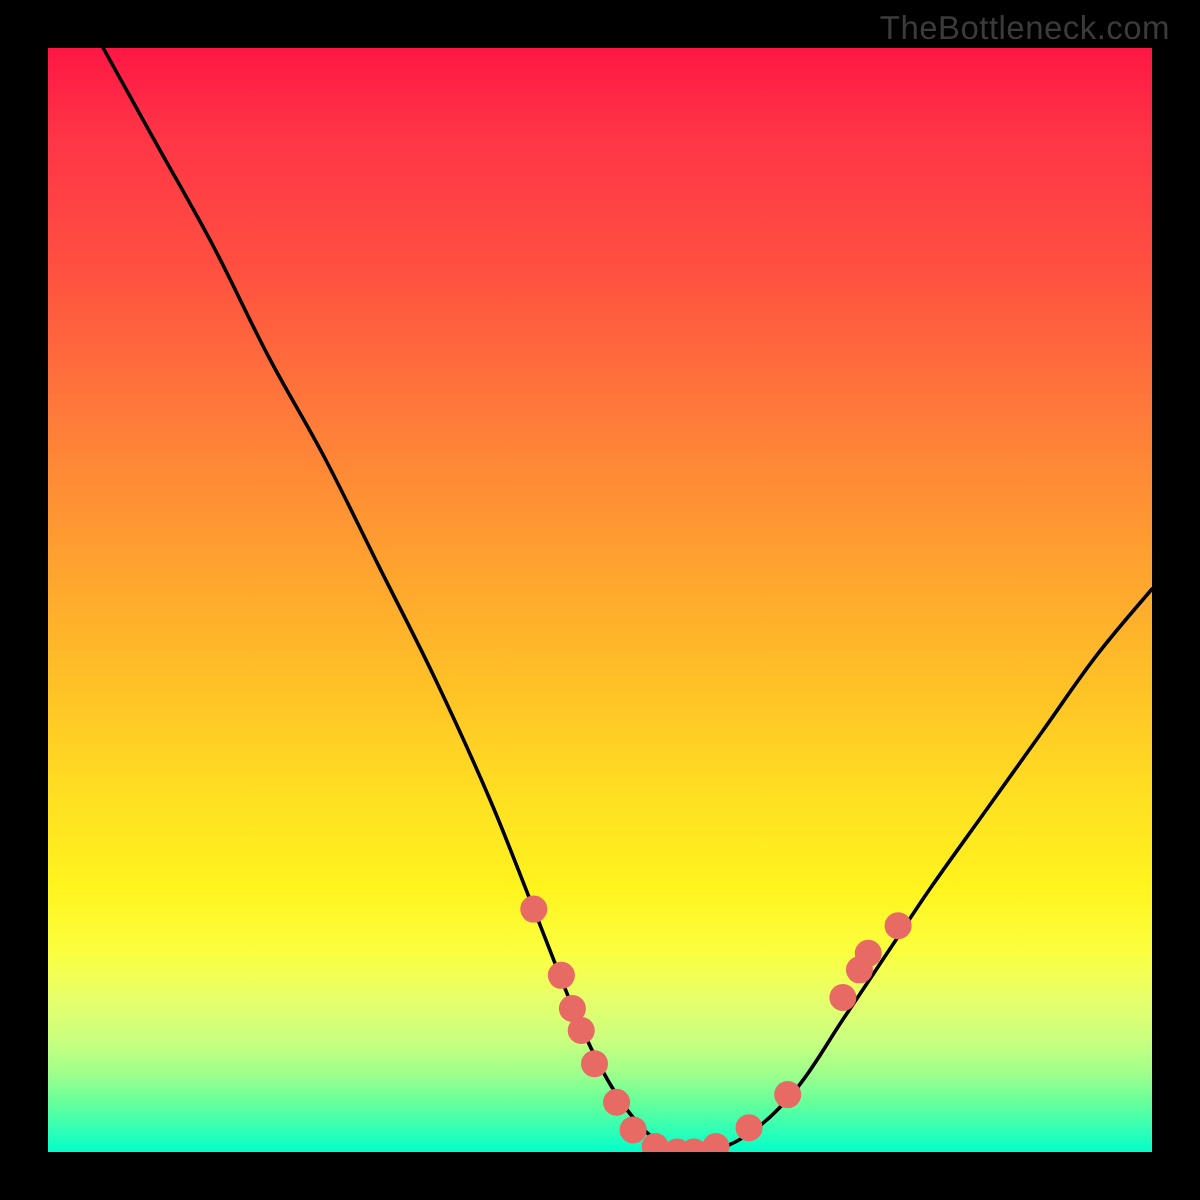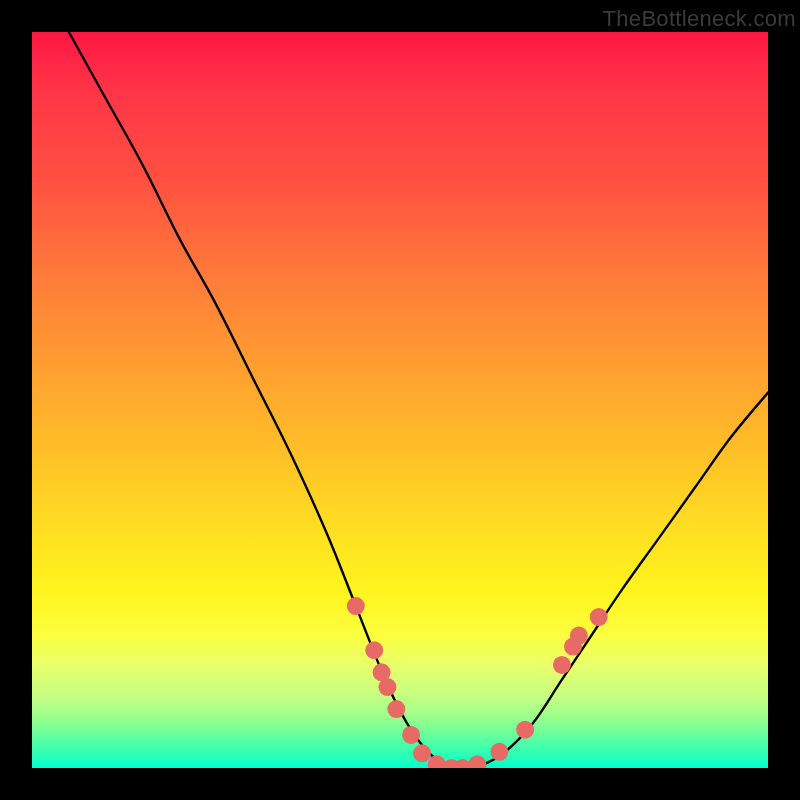--- a/index.html
+++ b/index.html
@@ -39,21 +39,21 @@
       #c8ff80 90%,
       #9cff8c 93%,
       #5cffa0 96%,
       #1affc0 99%,
       #00ffc8 100%
     );
   }
   .watermark {
     position: absolute;
     top: 6px;
-    right: 4px;
+    right: 20px;
     color: #3b3b3b;
     font-size: 22px;
     font-weight: 500;
     letter-spacing: 0.3px;
     user-select: none;
   }
   svg.curve {
     position: absolute;
     left: 0;
     top: 0;

